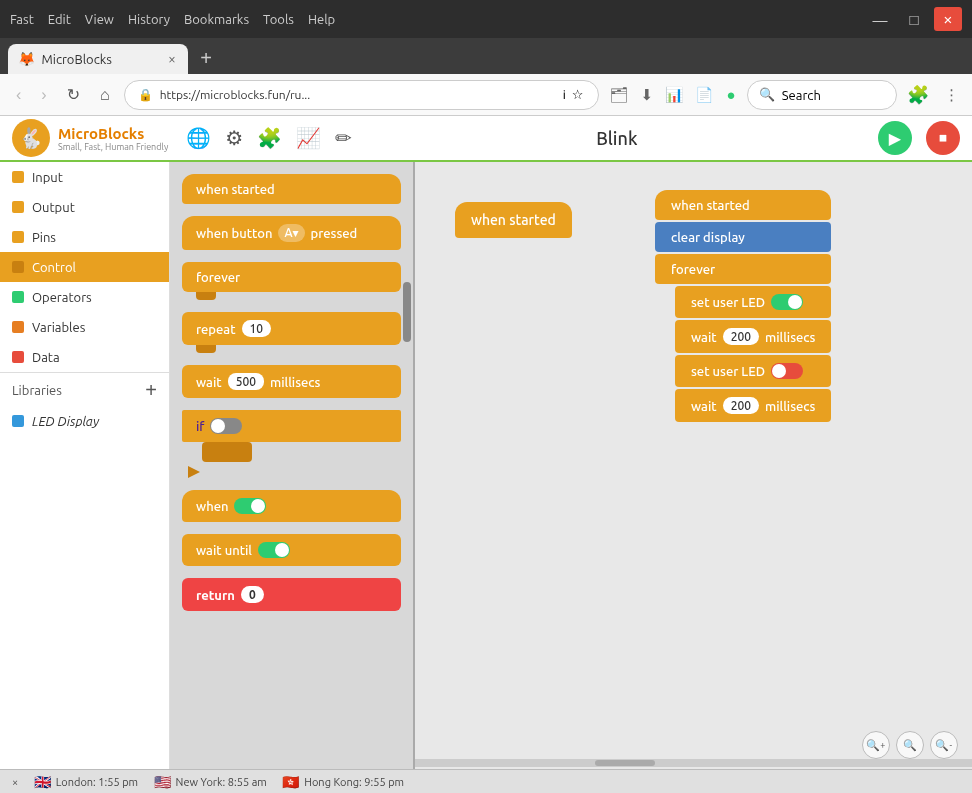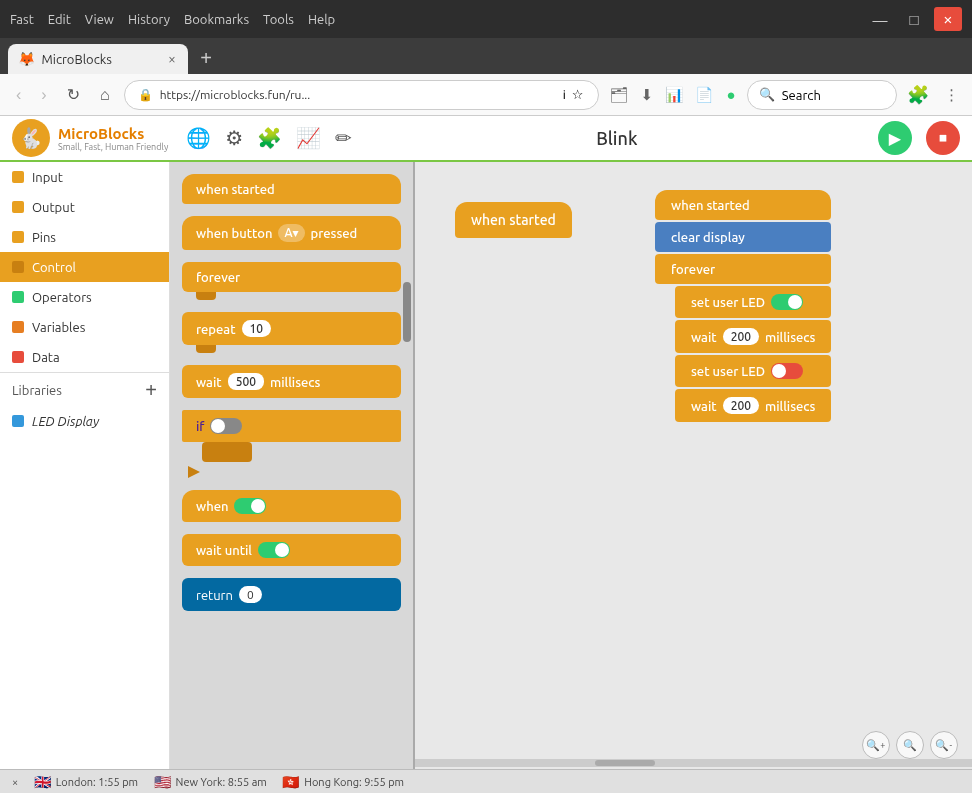--- a/index.html
+++ b/index.html
@@ -398,21 +398,21 @@
       <div>
         <div style="background:#e8a020;border-radius:6px;padding:8px 14px;color:#fff;font-size:13px;font-weight:500;display:flex;align-items:center;gap:6px;">
           <span>wait until</span>
           <span style="width:32px;height:16px;border-radius:8px;background:#2ecc71;display:inline-block;position:relative;">
             <span style="width:14px;height:14px;background:#fff;border-radius:50%;position:absolute;top:1px;right:1px;display:block;"></span>
           </span>
         </div>
       </div>
 
       <div>
-        <div style="background:#0369a1;border-radius:6px;padding:8px 14px;color:#fff;font-size:13px;font-weight:400;display:flex;align-items:center;gap:6px;">
+        <div style="background:#ef4444;border-radius:6px;padding:8px 14px;color:#fff;font-size:13px;font-weight:700;display:flex;align-items:center;gap:6px;">
           <span>return</span>
           <span style="background:#fff;color:#333;padding:2px 8px;border-radius:10px;font-size:12px;">0</span>
         </div>
       </div>
 
       <div style="width:8px;height:60px;background:#888;border-radius:4px;position:absolute;right:2px;top:120px;"></div>
     </div>
 
     <div class="canvas-panel">
 

